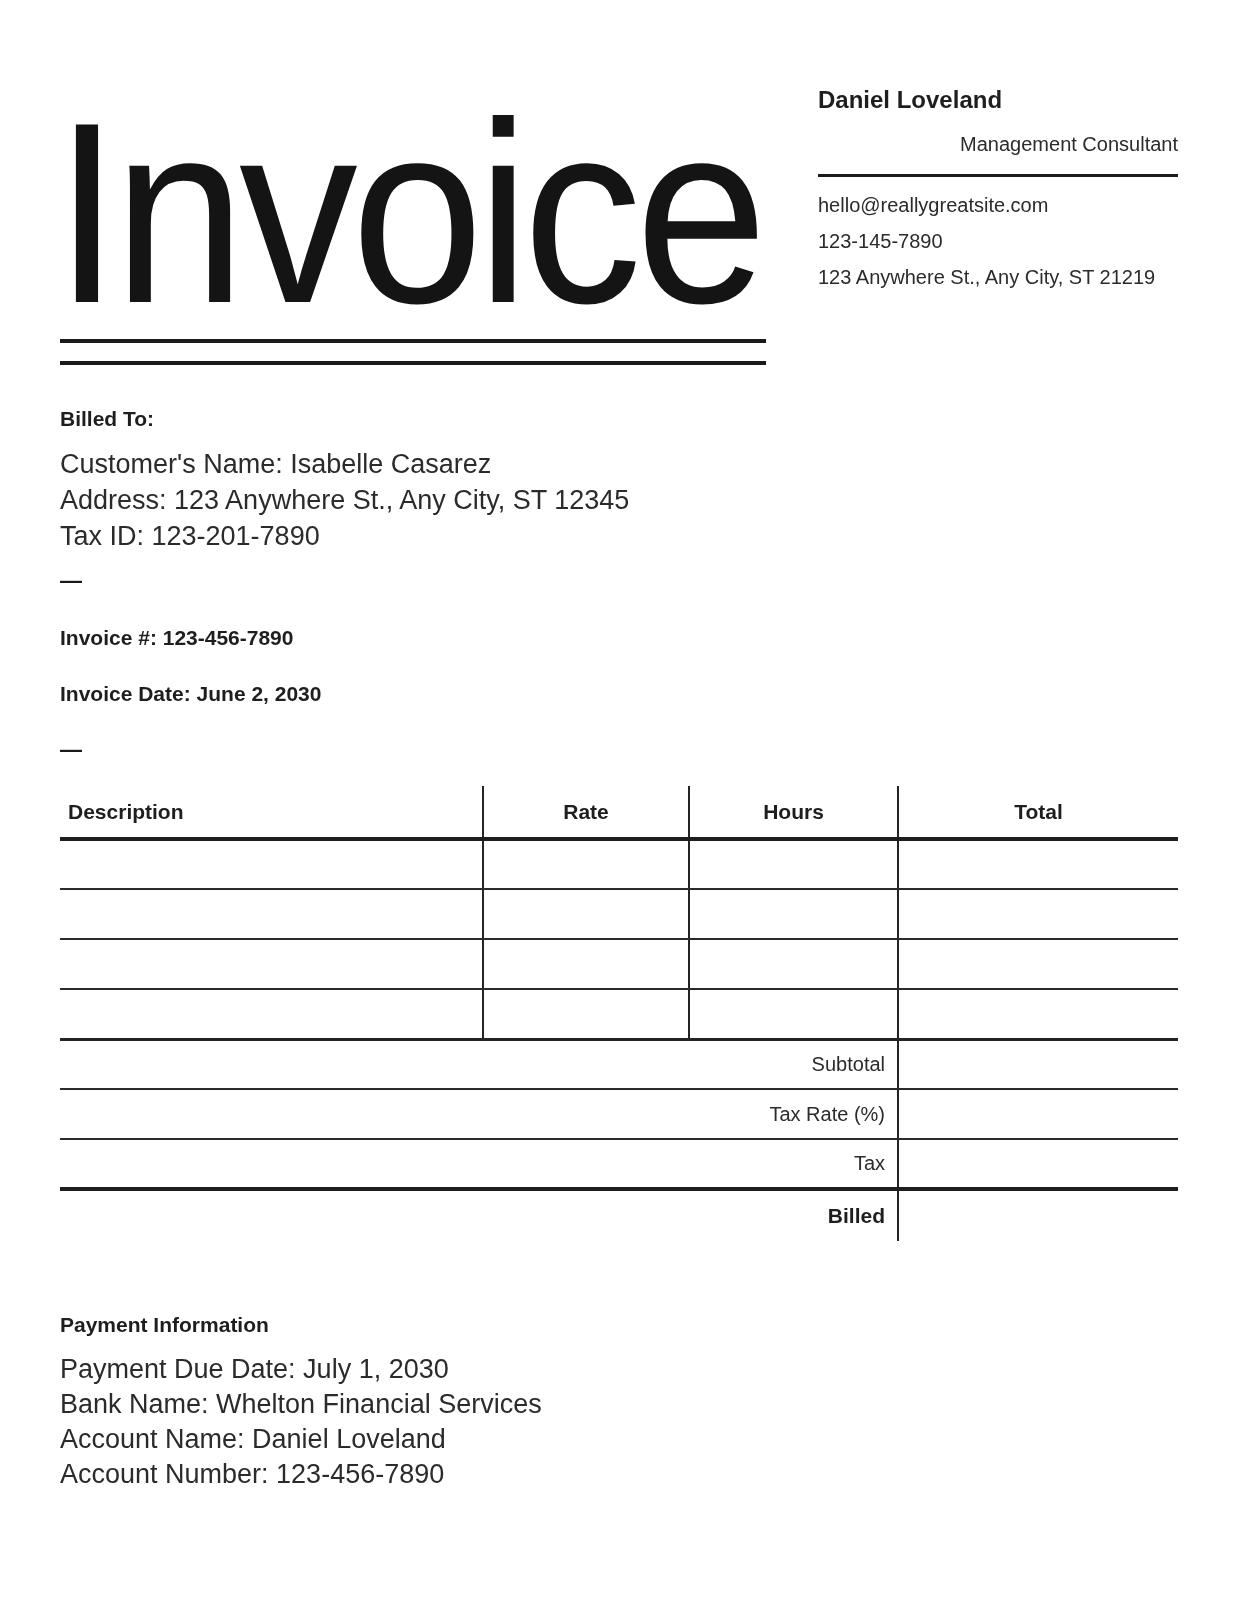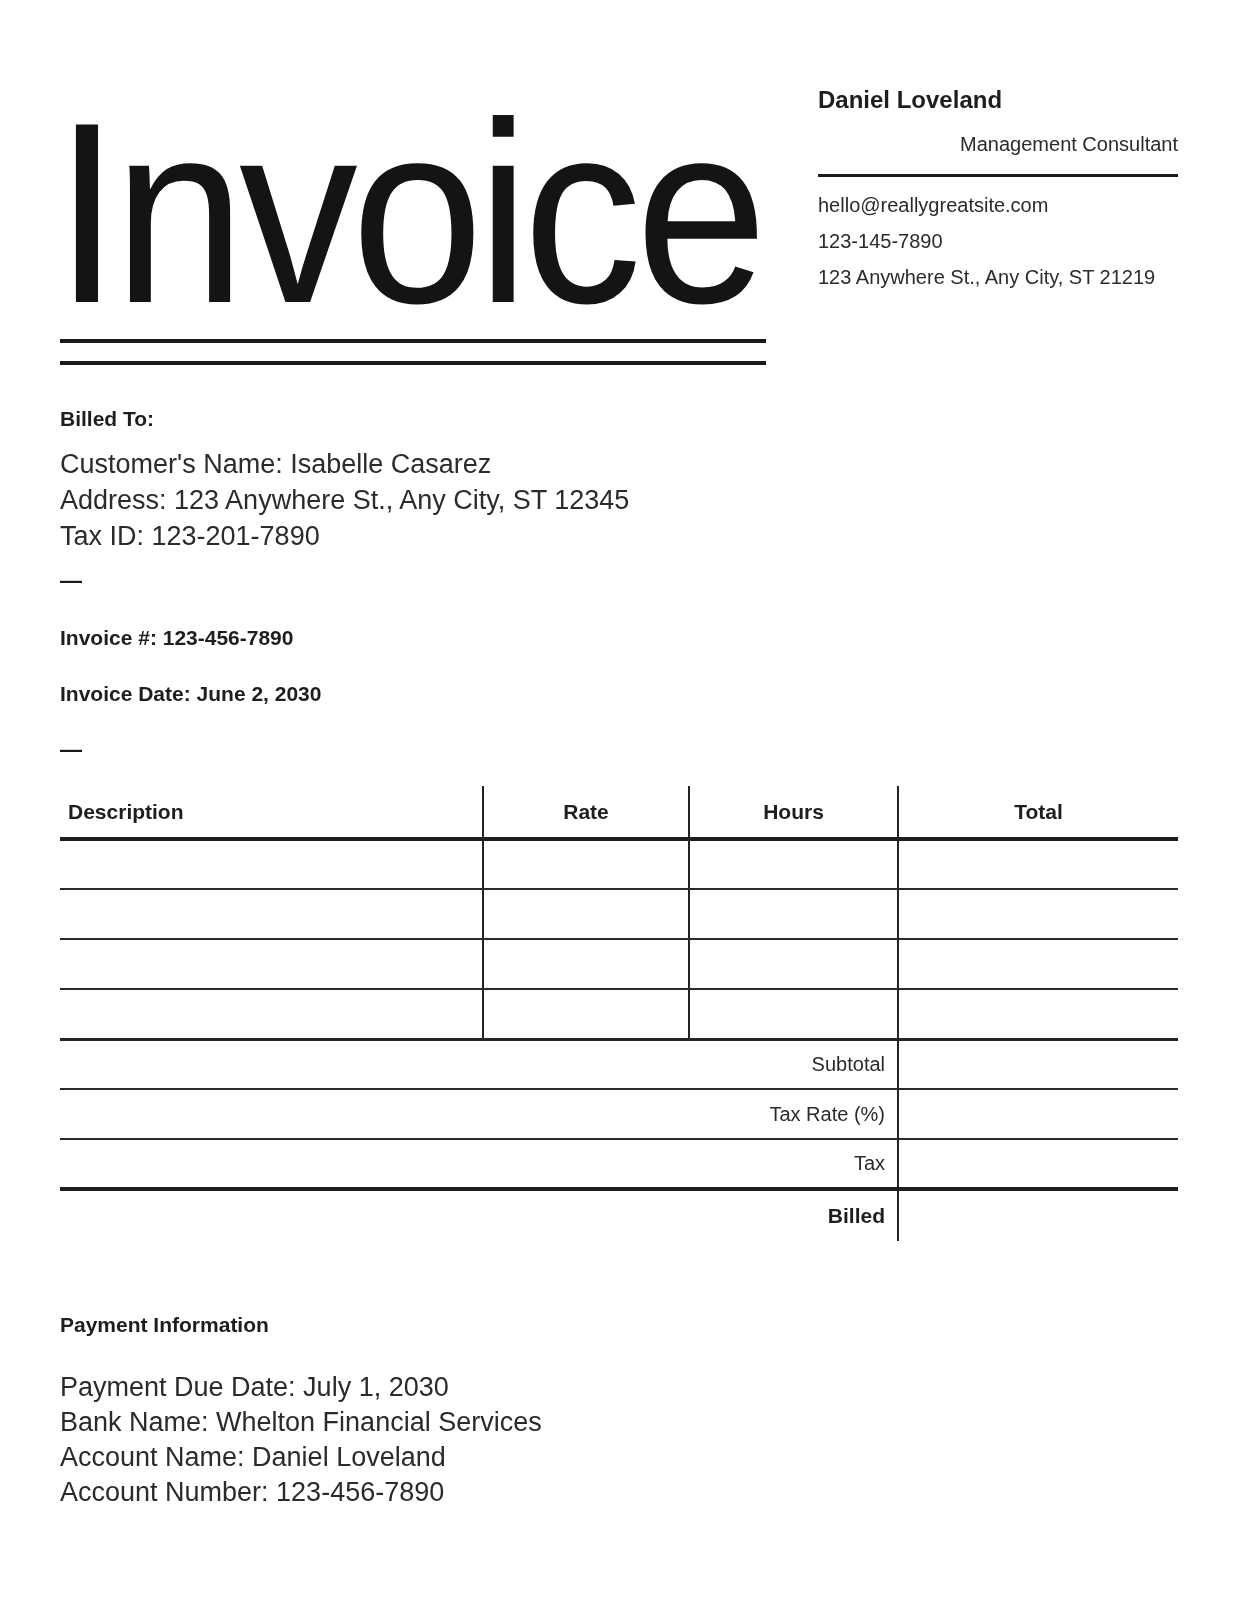--- a/index.html
+++ b/index.html
@@ -89,21 +89,21 @@
     border-bottom: 2px solid #2a2a2a;
   }
   .items td.sum-value { border-bottom: 2px solid #2a2a2a; }
   .items tr.sum-thick td { border-bottom: 4px solid #1e1e1e; }
   .items tr.sum-total td { border-bottom: none; height: 52px; }
   .items tr.sum-total td.sum-label { font-weight: 700; font-size: 21px; color: #1e1e1e; }
 
   
   .payment { margin-top: 70px; }
   .payment .info-line { line-height: 35px; }
-  .payment .info-lines { margin-top: 31px; }
+  .payment .info-lines { margin-top: 13px; }
 </style>
 </head>
 <body>
 
 <div class="page">
 
   <header class="header">
     <div class="title-block">
       <h1 class="invoice-title">Invoice</h1>
       <div class="rule rule-top"></div>

